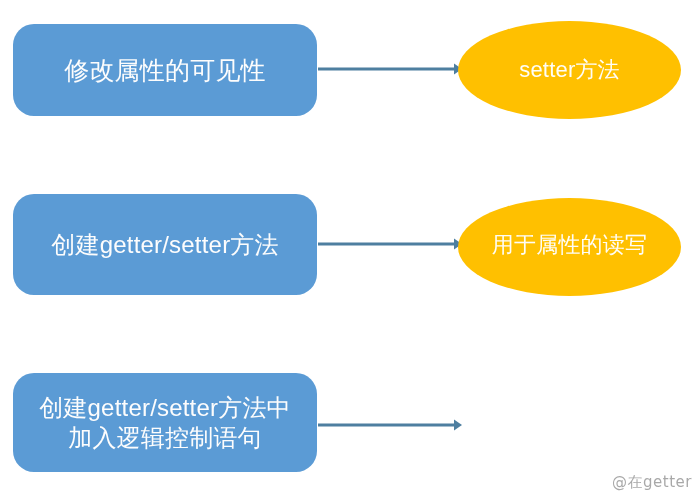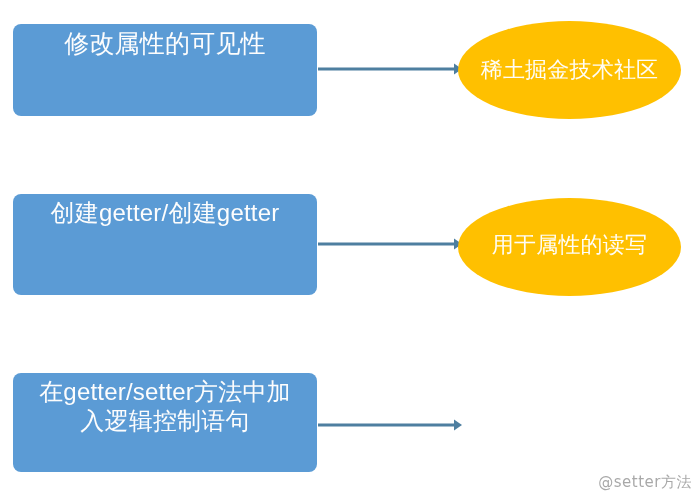--- a/index.html
+++ b/index.html
@@ -20,23 +20,23 @@
     left: 0;
     top: 0;
     width: 700px;
     height: 496px;
   }
 
   
   .box {
     position: absolute;
     background: #5B9BD5;
-    border-radius: 8px;
+    border-radius: 21px;
     display: flex;
-    align-items: flex-start;
+    align-items: center;
     justify-content: center;
     text-align: center;
     color: #ffffff;
     box-sizing: border-box;
     padding: 4px 22px;
   }
   .box-label {
     display: block;
     line-height: 1.22;
     letter-spacing: 0.2px;
@@ -119,45 +119,45 @@
   </div>
 
   <div class="connector" id="connector-1">
     <svg width="144" height="22" viewBox="0 0 144 22" xmlns="http://www.w3.org/2000/svg">
       <line x1="0" y1="11" x2="136" y2="11" stroke="#4E7FA0" stroke-width="3"></line>
       <polygon points="136,5.5 144,11 136,16.5" fill="#4E7FA0"></polygon>
     </svg>
   </div>
 
   <div class="ellipse" id="ellipse-1">
-    <span class="ellipse-label">稀土掘金技术社区</span>
+    <span class="ellipse-label">setter方法</span>
   </div>
 
   <div class="box" id="box-2">
-    <span class="box-label">创建getter/创建getter</span>
+    <span class="box-label">创建getter/setter方法</span>
   </div>
 
   <div class="connector" id="connector-2">
     <svg width="144" height="22" viewBox="0 0 144 22" xmlns="http://www.w3.org/2000/svg">
       <line x1="0" y1="11" x2="136" y2="11" stroke="#4E7FA0" stroke-width="3"></line>
       <polygon points="136,5.5 144,11 136,16.5" fill="#4E7FA0"></polygon>
     </svg>
   </div>
 
   <div class="ellipse" id="ellipse-2">
     <span class="ellipse-label">用于属性的读写</span>
   </div>
 
   <div class="box" id="box-3">
-    <span class="box-label">在getter/setter方法中加入逻辑控制语句</span>
+    <span class="box-label">创建getter/setter方法中加入逻辑控制语句</span>
   </div>
 
   <div class="connector" id="connector-3">
     <svg width="144" height="22" viewBox="0 0 144 22" xmlns="http://www.w3.org/2000/svg">
       <line x1="0" y1="11" x2="136" y2="11" stroke="#4E7FA0" stroke-width="3"></line>
       <polygon points="136,5.5 144,11 136,16.5" fill="#4E7FA0"></polygon>
     </svg>
   </div>
 
 
-  <div id="watermark">@setter方法</div>
+  <div id="watermark">@在getter</div>
 
 </div>
 
 </body></html>

